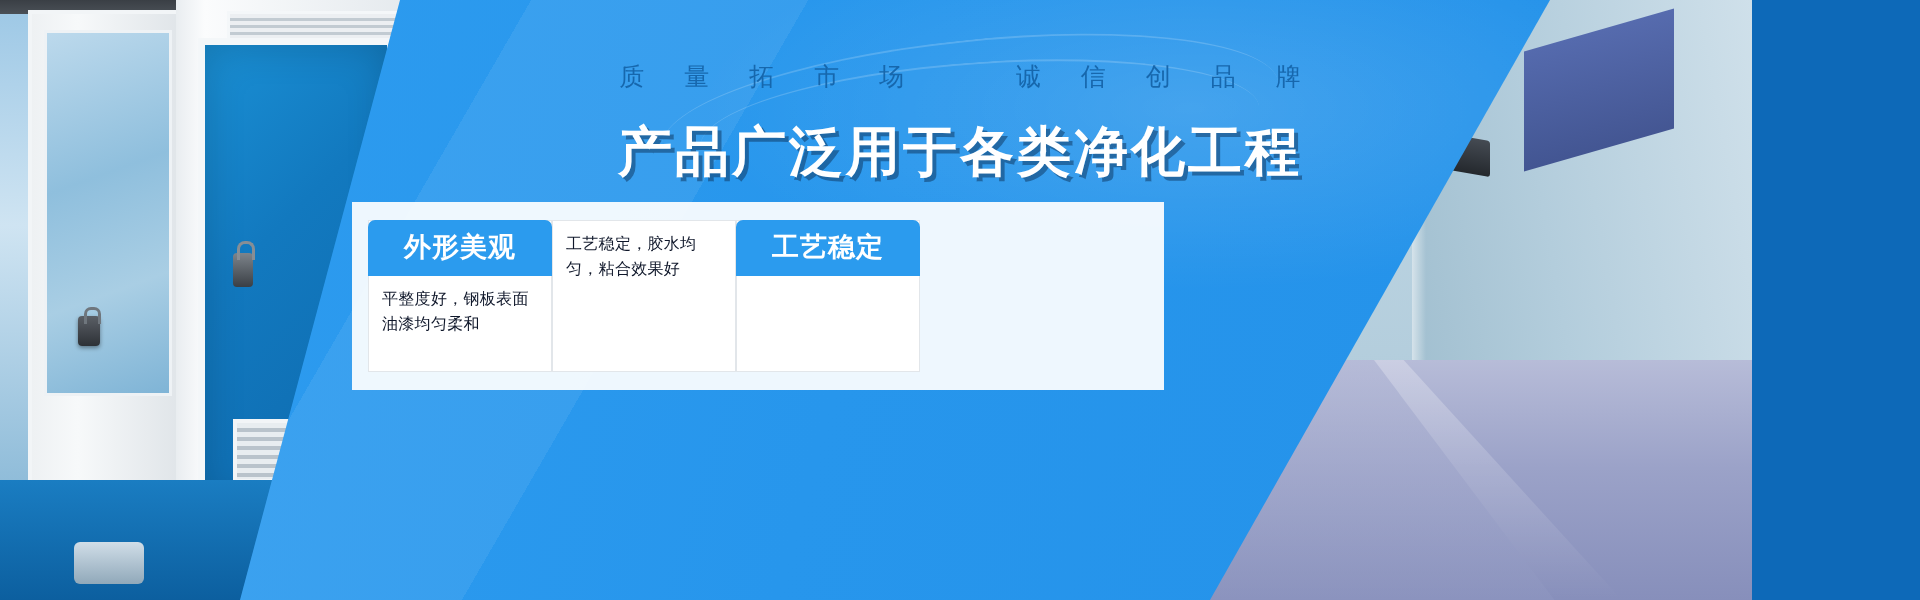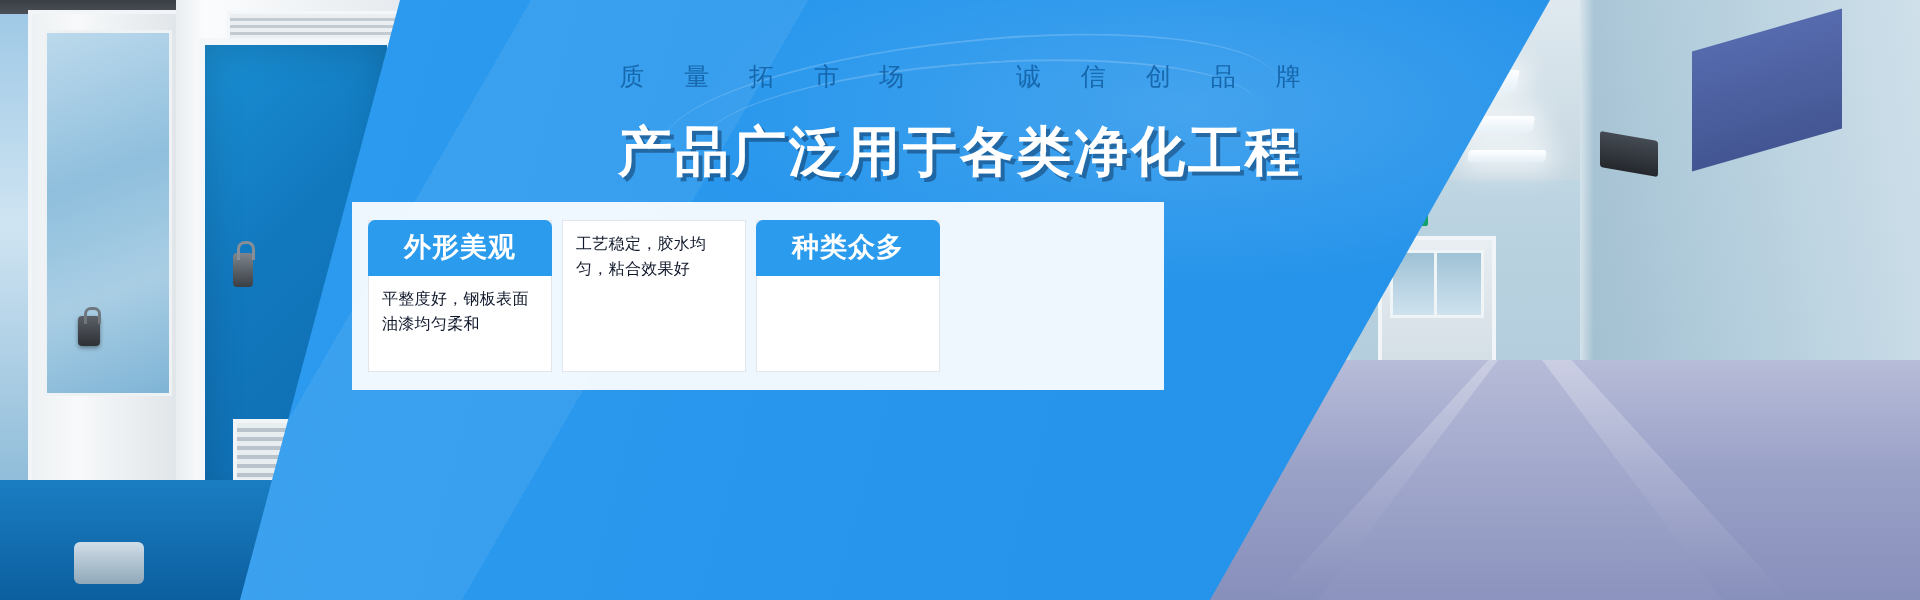--- a/index.html
+++ b/index.html
@@ -6,21 +6,21 @@
   html,body { width:1920px; height:600px; overflow:hidden; }
   body {
     font-family:"DejaVu Sans","Liberation Sans",sans-serif;
     background:#0d69b8;
     position:relative;
   }
 
   
   #banner {
     position:absolute; inset:0;
-    width:1920px; height:600px;
+    width:1752px; height:600px;
     overflow:hidden;
     padding-left:6px;
   }
 
   
   .photo-left {
     position:absolute; left:0; top:0; width:660px; height:600px;
     background:
       linear-gradient(180deg, rgba(0,0,0,.20) 0%, rgba(0,0,0,0) 14%),
       linear-gradient(90deg,#1f7fc4 0%,#1580c9 40%,#0f6fb4 100%);
@@ -277,21 +277,20 @@
     white-space:nowrap;
   }
 
   
   .cards-panel {
     position:absolute; left:352px; top:202px;
     width:812px; height:188px;
     background:rgba(255,255,255,.92);
     display:flex;
     align-items:flex-start;
-    gap:10px;
     padding:18px 16px;
   }
   .card {
     width:184px;
     background:#ffffff;
     border:1px solid #e2e6ea;
     display:flex; flex-direction:column;
     min-height:152px;
   }
   .card-header {
@@ -380,18 +379,18 @@
       <div class="card-header">外形美观</div>
       <div class="card-body">平整度好，钢板表面油漆均匀柔和</div>
     </div>
 
     <div class="card">
       <div class="card-body">工艺稳定，胶水均匀，粘合效果好</div>
     </div>
 
 
     <div class="card">
-      <div class="card-header">种类众多</div>
+      <div class="card-header">工艺稳定</div>
     </div>
 
   </div>
 
 </div>
 
 </body></html>

